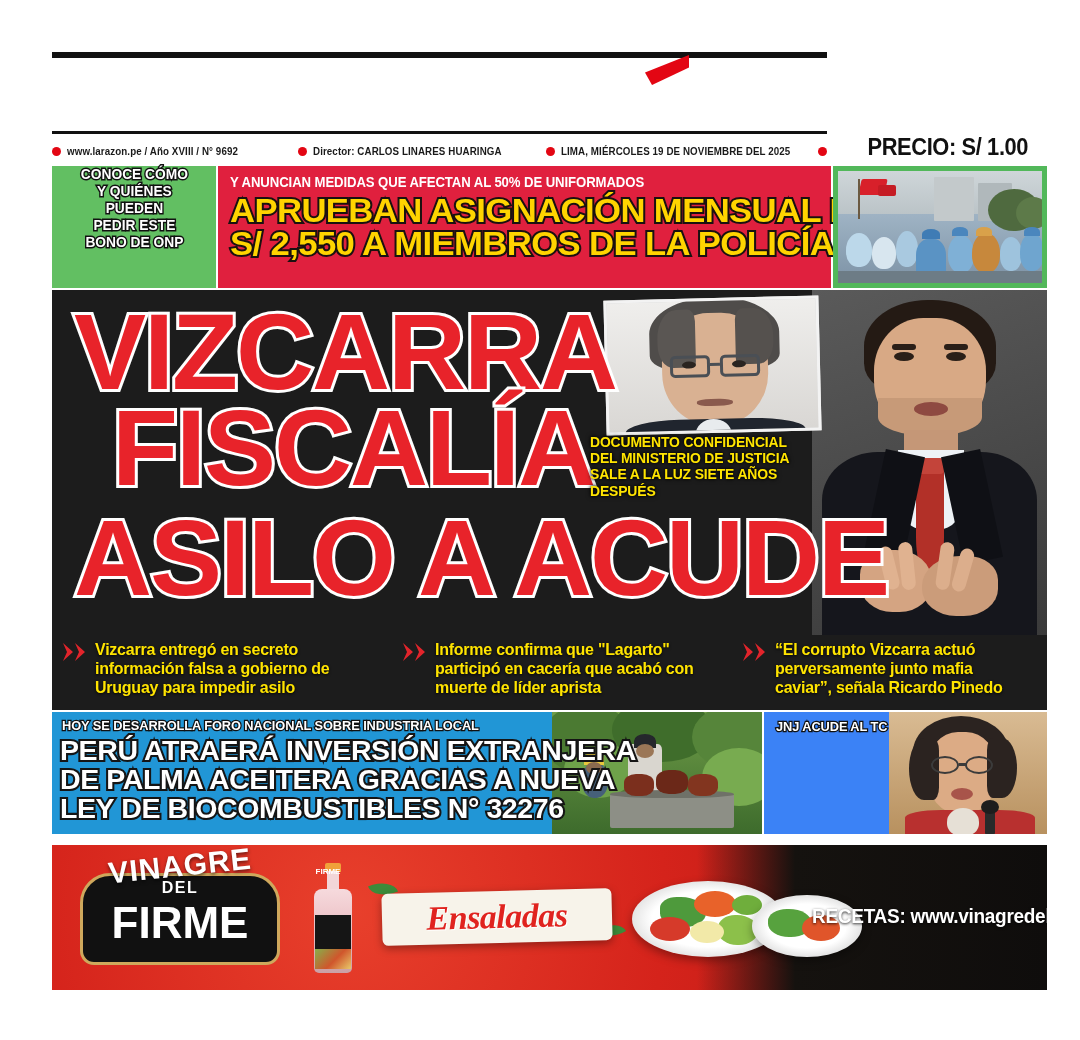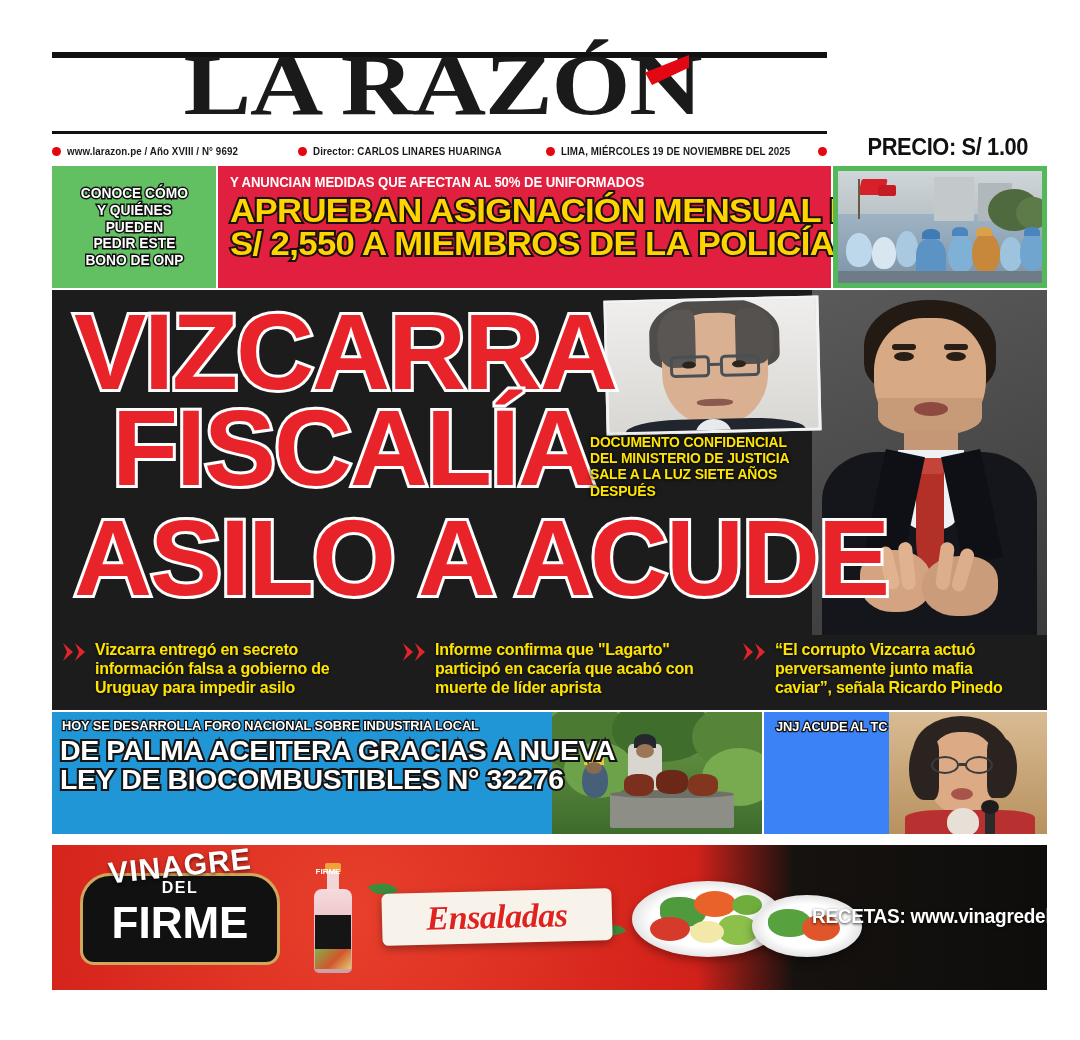--- a/index.html
+++ b/index.html
@@ -56,21 +56,21 @@
     font-size:16.5px; font-weight:800; color:#fff; line-height:1.12;
     text-align:center; letter-spacing:-.2px;
     -webkit-text-stroke:3.2px #111; paint-order:stroke fill;
     transform:scaleX(.95);
   }
 
   
   .band2{ position:absolute; left:52px; top:166px; width:995px; height:122px; }
   .onp-box{
     position:absolute; left:0; top:0; width:164px; height:122px;
-    background:#62bf62; display:flex; align-items:center; justify-content:center;
+    background:#62bf62; display:flex; align-items:flex-start; justify-content:center;
   }
   .onp-txt{
     font-size:14.5px; font-weight:800; color:#fff; line-height:1.17; text-align:center;
     -webkit-text-stroke:3px #111; paint-order:stroke fill; transform:scaleX(.95);
   }
   .police-box{
     position:absolute; left:166px; top:0; width:613px; height:122px;
     background:#e0203e; padding:8px 10px 0 12px;
   }
   .police-kicker{
@@ -268,23 +268,20 @@
   .blob{ position:absolute; border-radius:50% 50% 44% 44%; }
 </style>
 </head>
 <body>
 
 <div class="page">
 
   <div class="masthead">
     <div class="rule-top"></div>
 
-    <div class="logo">
-      <div class="logo-text">LA RAZÓN</div>
-    </div>
     <div class="accent-mark"></div>
 
     <div class="rule-mid"></div>
 
     <div class="meta-row">
       <div class="meta-item">
         <span class="dot"></span>
         <span class="meta-txt">www.larazon.pe / Año XVIII / N° 9692</span>
       </div>
       <div class="meta-sp1"></div>
@@ -483,20 +480,21 @@
           <div class="blob" style="left:58px; top:82px; width:124px; height:34px; background:#8d8f86; border-radius:2px;"></div>
           <div class="blob" style="left:58px; top:78px; width:124px; height:8px; background:#6f7168;"></div>
 
           <div class="blob" style="left:72px; top:62px; width:30px; height:22px; background:#7b2f1d; border-radius:40%;"></div>
           <div class="blob" style="left:104px; top:58px; width:32px; height:24px; background:#6b2818; border-radius:40%;"></div>
           <div class="blob" style="left:136px; top:62px; width:30px; height:22px; background:#82351f; border-radius:40%;"></div>
         </div>
       </div>
       <div class="palm-kicker">HOY SE DESARROLLA FORO NACIONAL SOBRE INDUSTRIA LOCAL</div>
       <div class="palm-h">
+        <span>PERÚ ATRAERÁ INVERSIÓN EXTRANJERA</span>
         <span>DE PALMA ACEITERA GRACIAS A NUEVA</span>
         <span>LEY DE BIOCOMBUSTIBLES N° 32276</span>
       </div>
     </div>
 
     <div class="esp-box">
       <div class="esp-photo">
         <div class="ph" style="background:linear-gradient(180deg,#d9bb93,#b8915f);">
           <div class="blob" style="left:24px; top:4px; width:96px; height:72px; background:#2b2320; border-radius:50% 50% 30% 30%;"></div>
           <div class="blob" style="left:38px; top:20px; width:70px; height:82px; background:#dcab85; border-radius:44% 44% 46% 46%;"></div>

